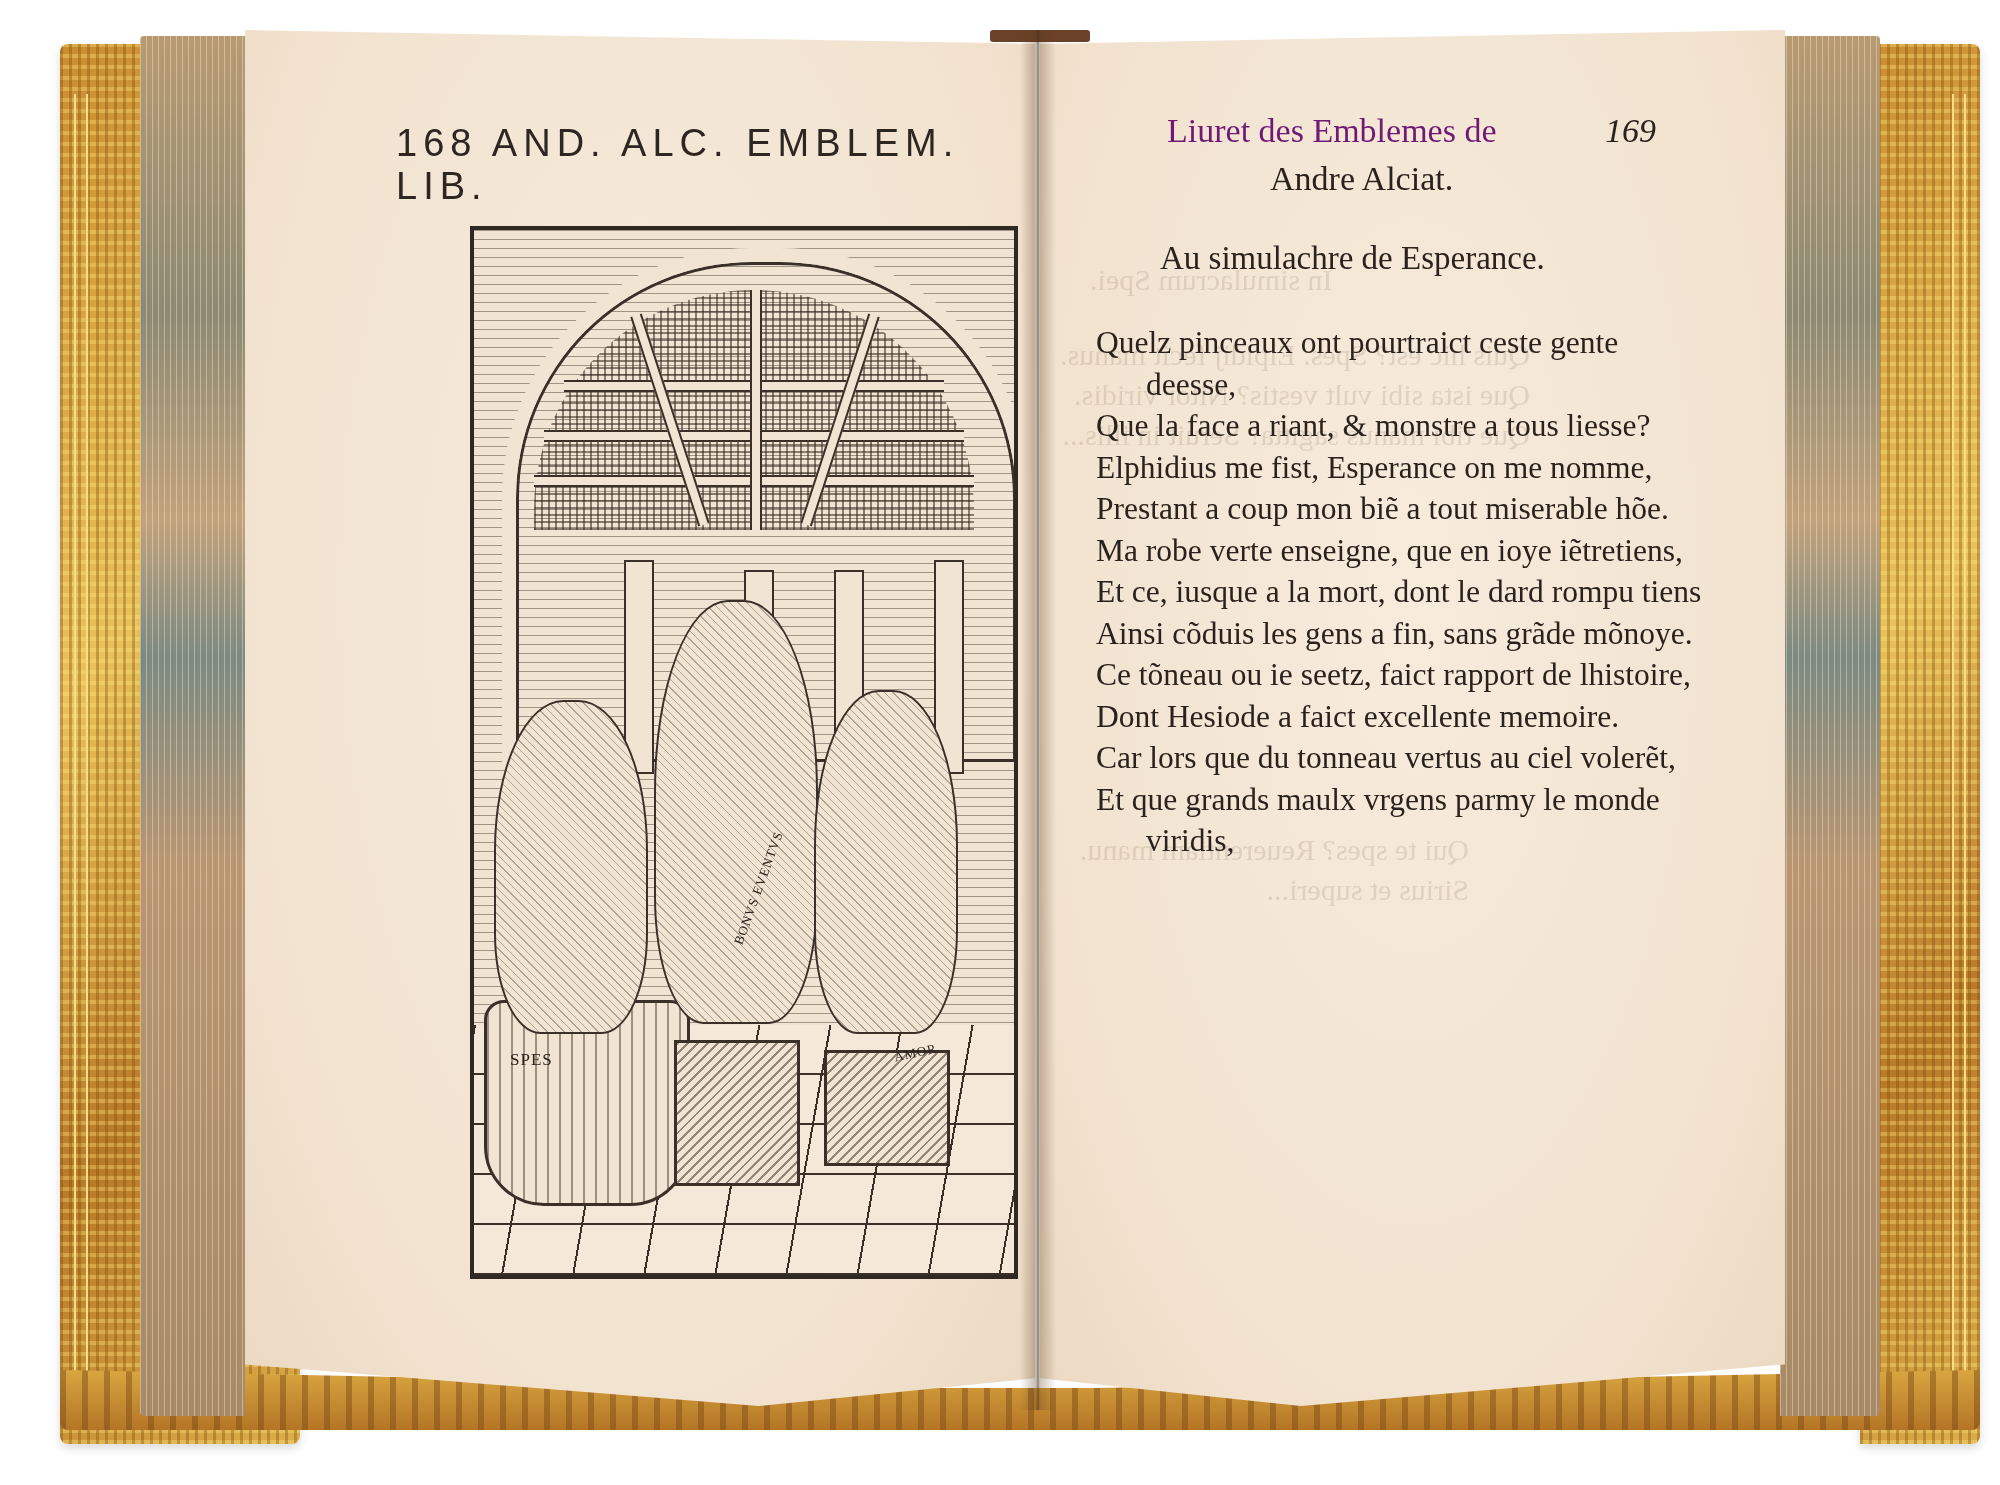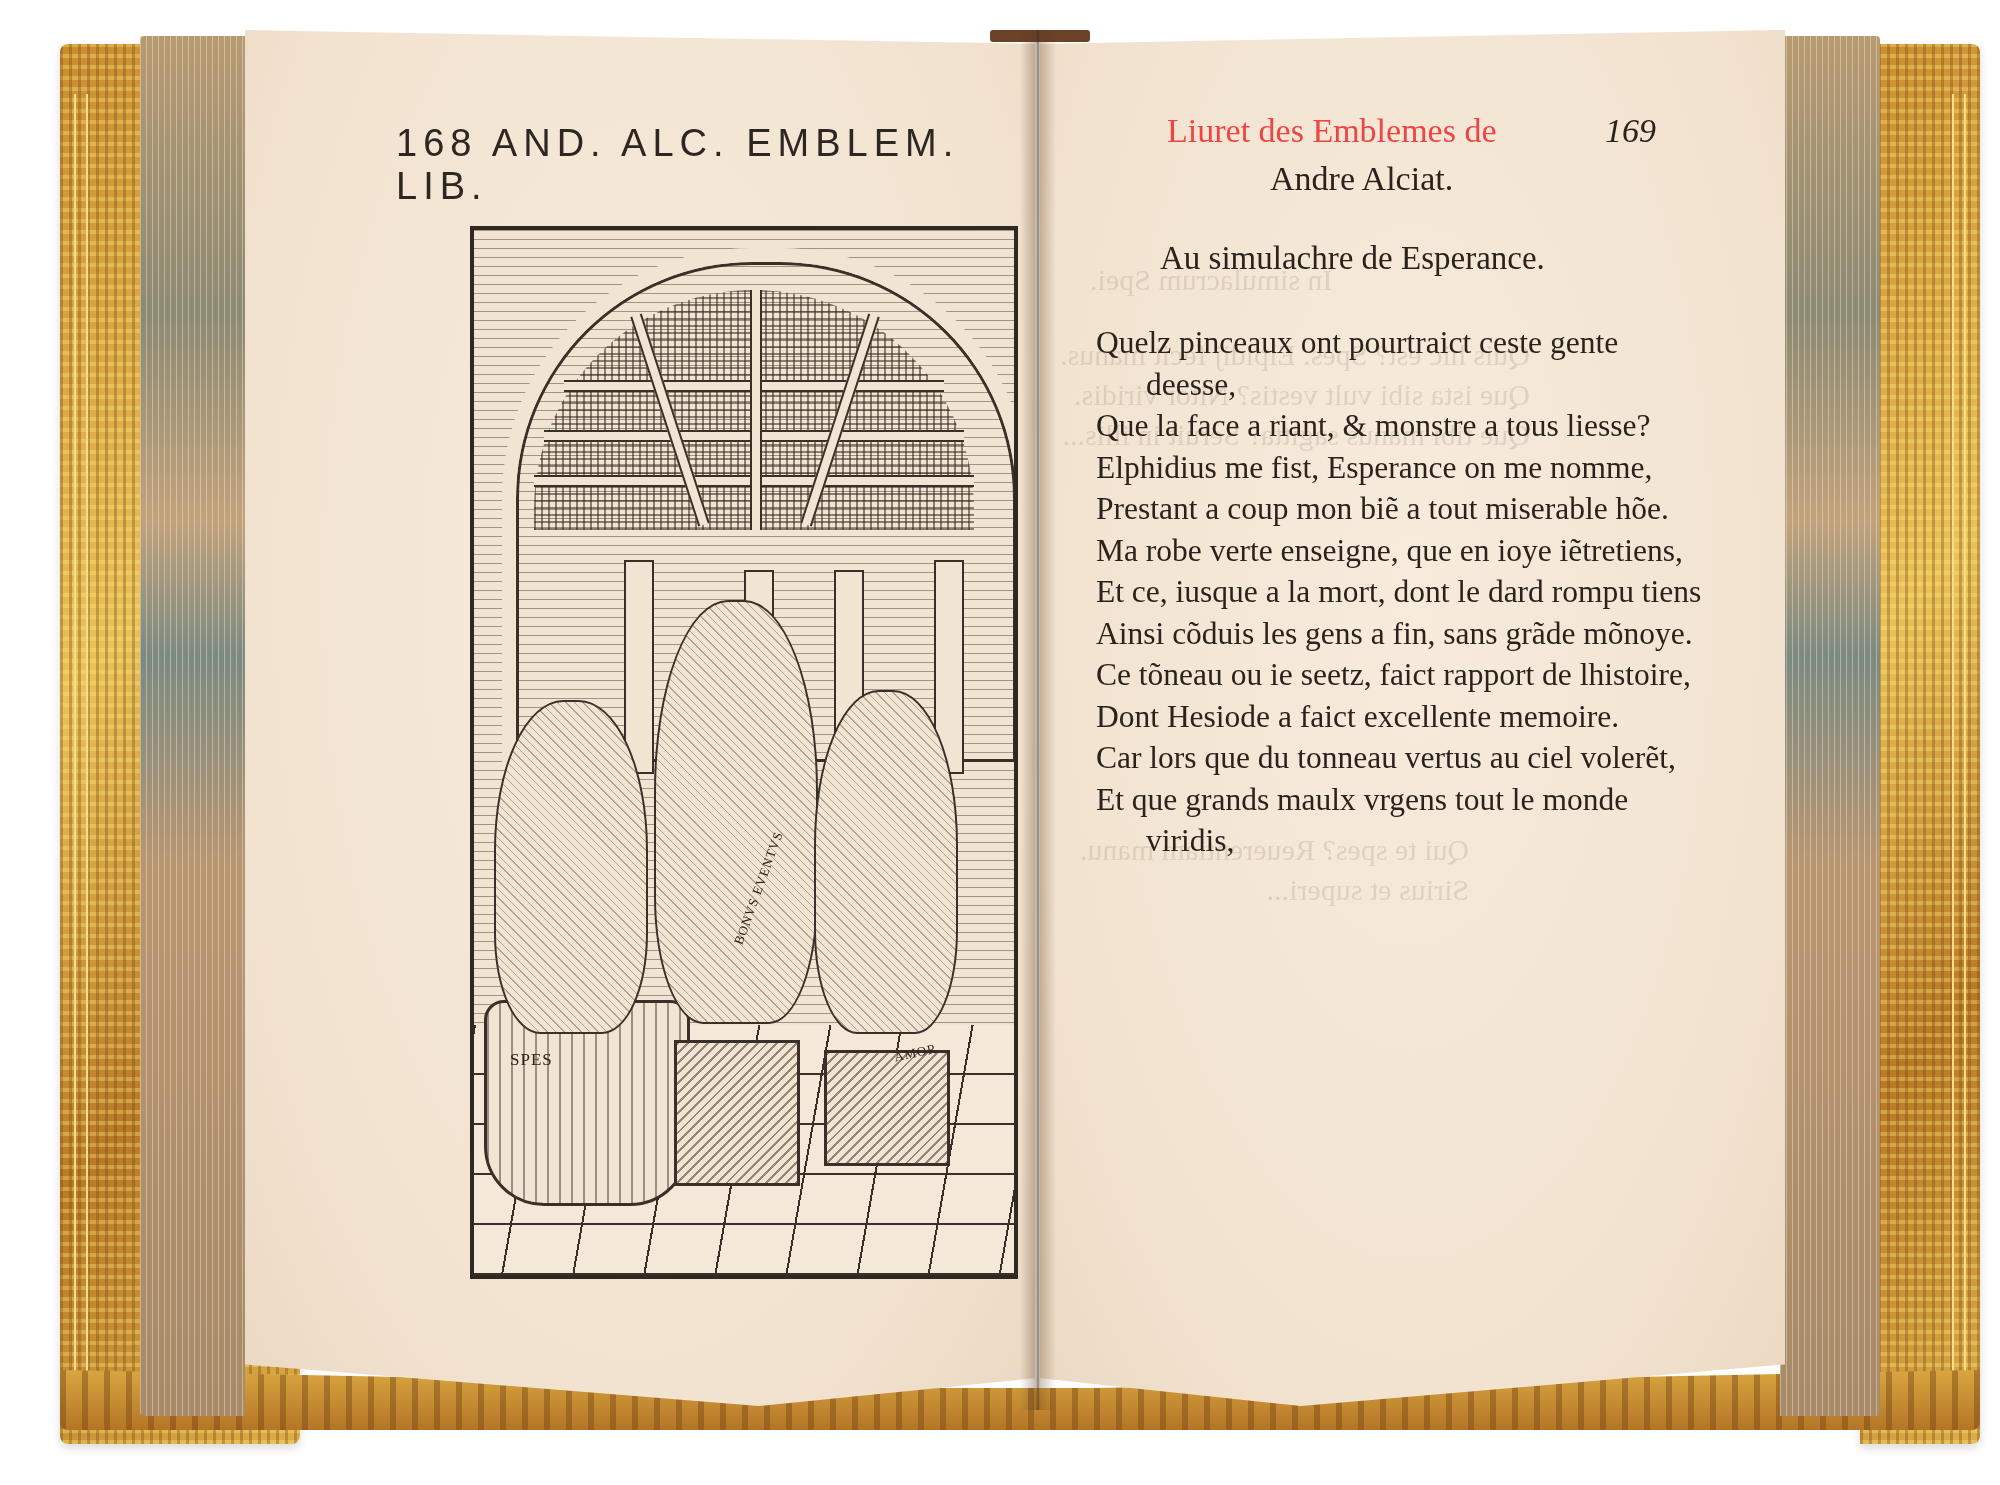--- a/index.html
+++ b/index.html
@@ -111,21 +111,21 @@
     position: absolute; border: 3px solid #3a3028;
     background: repeating-linear-gradient(135deg, rgba(50,40,30,0.5) 0 2px, rgba(0,0,0,0) 2px 7px), #f1e4d2;
   }
   .woodcut .label {
     position: absolute; font-size: 17px; color: #2a221c; letter-spacing: 1px;
     font-family: "Liberation Serif", serif;
   }
 
   
   .running-head-right {
-    position: absolute; left: 1167px; top: 112px; font-size: 34px; color: #ef4444;
+    position: absolute; left: 1167px; top: 112px; font-size: 34px; color: #701a75;
   }
   .page-number-right {
     position: absolute; left: 1605px; top: 112px; font-size: 34px; color: #2a221c; font-style: italic;
   }
   .running-head-right-2 {
     position: absolute; left: 1270px; top: 160px; font-size: 34px; color: #2a221c;
   }
   .poem-title {
     position: absolute; left: 1160px; top: 240px; font-size: 33px; color: #2a221c;
   }
@@ -210,15 +210,15 @@
   <div class="line indent">deesse,</div>
   <div class="line">Que la face a riant, &amp; monstre a tous liesse?</div>
   <div class="line">Elphidius me fist, Esperance on me nomme,</div>
   <div class="line">Prestant a coup mon biẽ a tout miserable hõe.</div>
   <div class="line">Ma robe verte enseigne, que en ioye iẽtretiens,</div>
   <div class="line">Et ce, iusque a la mort, dont le dard rompu tiens</div>
   <div class="line">Ainsi cõduis les gens a fin, sans grãde mõnoye.</div>
   <div class="line">Ce tõneau ou ie seetz, faict rapport de lhistoire,</div>
   <div class="line">Dont Hesiode a faict excellente memoire.</div>
   <div class="line">Car lors que du tonneau vertus au ciel volerẽt,</div>
-  <div class="line">Et que grands maulx vrgens tout le monde</div>
+  <div class="line">Et que grands maulx vrgens parmy le monde</div>
   <div class="line indent">viridis,</div>
 </div>
 
 </body></html>

